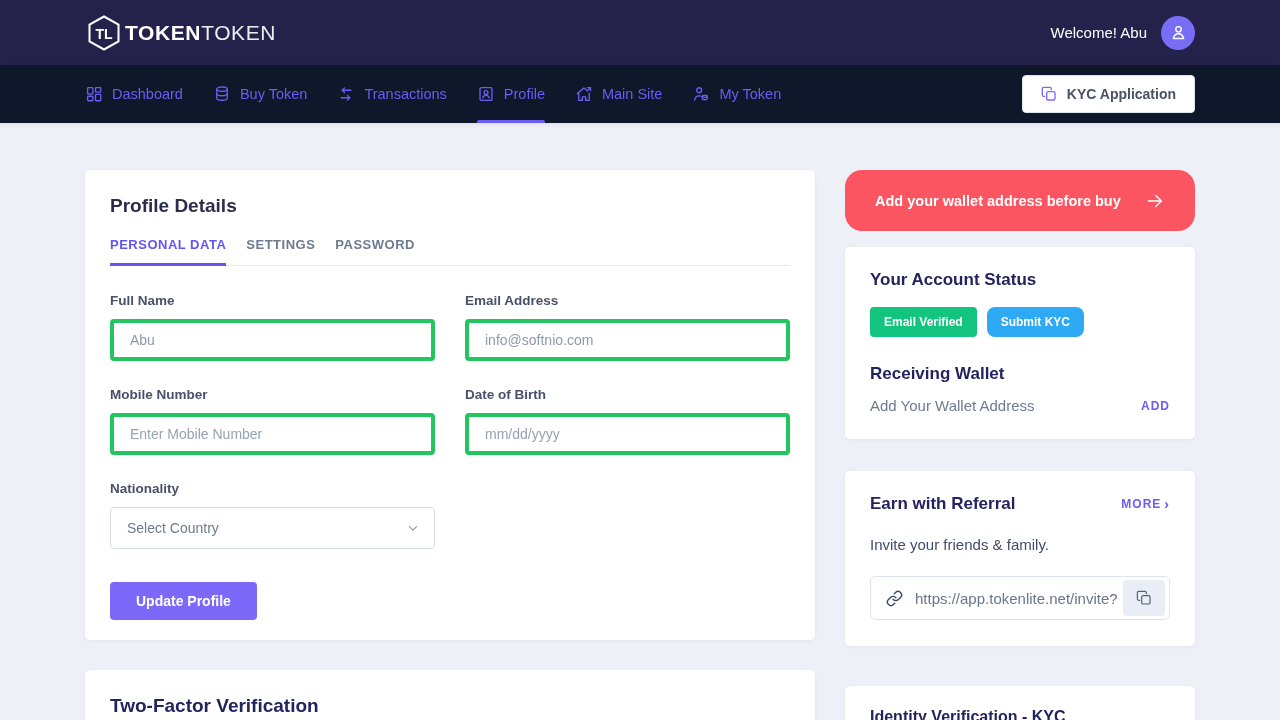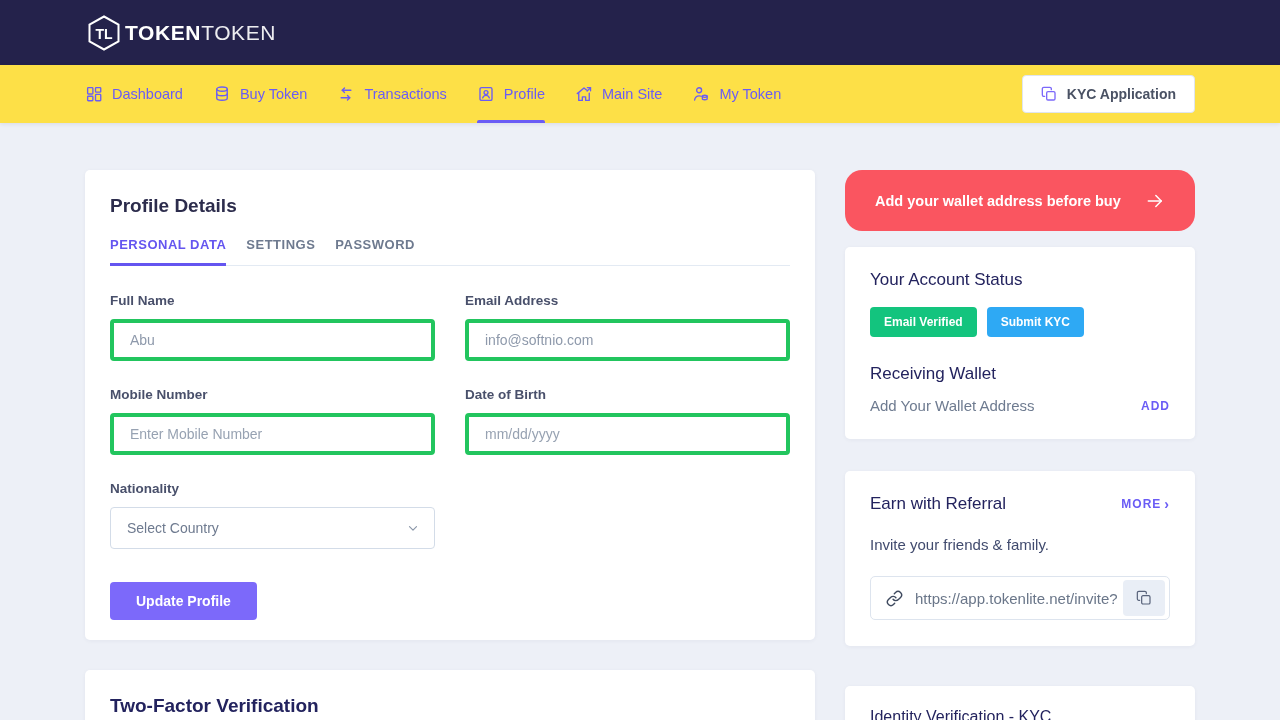--- a/index.html
+++ b/index.html
@@ -12,21 +12,21 @@
   .topbar-inner { height:65px; display:flex; align-items:center; justify-content:space-between; }
   .brand { display:flex; align-items:center; gap:2px; cursor:pointer; }
   .brand-text { font-size:21px; color:#fff; letter-spacing:.6px; }
   .brand-text .b { font-weight:700; }
   .brand-text .l { font-weight:300; opacity:.92; }
   .topbar-right { display:flex; align-items:center; gap:14px; }
   .welcome { color:#fff; font-size:15px; }
   .avatar { width:34px; height:34px; border-radius:50%; background:#7a6df5; display:flex; align-items:center; justify-content:center; color:#fff; cursor:pointer; }
 
   
-  .navbar { background:#fde047; box-shadow:0 1px 4px rgba(30,40,80,.10); position:relative; z-index:2; }
+  .navbar { background:#0f172a; box-shadow:0 1px 4px rgba(30,40,80,.10); position:relative; z-index:2; }
   .navbar-inner { height:58px; display:flex; align-items:center; justify-content:space-between; }
   .nav-links { display:flex; gap:30px; height:58px; }
   .nav-link { display:flex; align-items:center; gap:9px; height:58px; color:#6a5cf5; font-size:14.5px; font-weight:500; text-decoration:none; position:relative; }
   .nav-link .nicon { display:flex; }
   .nav-link.active::after { content:""; position:absolute; left:0; right:0; bottom:0; height:3px; background:#6a5cf5; border-radius:2px 2px 0 0; }
   .kyc-btn { display:flex; align-items:center; gap:10px; height:38px; padding:16px 18px; background:#fff; border:1px solid #dfe5ee; border-radius:4px; font-family:inherit; font-size:14px; font-weight:700; color:#4a5264; cursor:pointer; }
   .kyc-btn .kicon { color:#7c69fa; display:flex; }
 
   
   .main { display:flex; gap:30px; padding-top:47px; align-items:flex-start; }
@@ -50,25 +50,25 @@
   .submit-btn { margin-top:33px; height:38px; padding:0 26px; background:#7c69fa; color:#fff; border:none; border-radius:4px; font-family:inherit; font-size:14px; font-weight:700; cursor:pointer; }
 
   
   .twofactor-card { margin-top:30px; padding:25px; height:160px; }
   .card-h2.navy { color:#23235e; }
 
   
   .alert { height:61px; background:#fa5560; border-radius:17px; display:flex; align-items:center; justify-content:space-between; padding:0 30px; color:#fff; font-size:14.5px; font-weight:700; margin-bottom:16px; cursor:pointer; }
   .alert .aicon { display:flex; }
   .status-card { padding:23px 25px 25px; margin-bottom:32px; }
-  .card-h3 { font-size:17px; font-weight:400; color:#23235e; }
+  .card-h3 { font-size:17px; font-weight:700; color:#23235e; }
   .badges { display:flex; gap:10px; margin-top:17px; }
   .badge { color:#fff; font-size:12px; font-weight:700; padding:8px 14px; border-radius:4px; cursor:pointer; }
   .badge.green { background:#13c47e; }
-  .badge.blue { background:#2ea9f4; }
+  .badge.blue { background:#2ea9f4;border-radius:8px; }
   .rw-title { margin-top:27px; }
   .wallet-row { margin-top:13px; display:flex; align-items:center; justify-content:space-between; }
   .wallet-text { font-size:15px; color:#6e7b90; }
   .mini-link { font-size:12px; font-weight:700; letter-spacing:1px; color:#6a5cf5; text-decoration:none; display:flex; align-items:center; gap:3px; }
 
   .referral-card { padding:23px 25px 25px; margin-bottom:40px; height:175px; }
   .head-row { display:flex; align-items:center; justify-content:space-between; }
   .invite-text { margin-top:22px; font-size:15px; font-weight:500; color:#414b6e; }
   .link-box { margin-top:23px; height:44px; border:1px solid #dde4ee; border-radius:5px; display:flex; align-items:center; padding:0 4px 0 15px; }
   .link-box .licon { display:flex; color:#3f4a5f; flex:none; }
@@ -85,20 +85,31 @@
   <div class="container topbar-inner">
     <div class="brand">
       <span style="display:flex;">
         <svg width="38" height="38" viewBox="0 0 38 38" fill="none" stroke="#fff" stroke-width="2">
           <polygon points="19,2.5 33.5,10.5 33.5,27.5 19,35.5 4.5,27.5 4.5,10.5"></polygon>
           <text x="19" y="24.5" text-anchor="middle" font-size="14" font-weight="bold" fill="#fff" stroke="none" font-family="Liberation Sans, sans-serif">TL</text>
         </svg>
       </span>
       <span class="brand-text"><span class="b">TOKEN</span><span class="l">TOKEN</span></span>
     </div>
+    <div class="topbar-right">
+      <span class="welcome">Welcome! Abu</span>
+      <div class="avatar">
+        <span style="display:flex;">
+          <svg width="19" height="19" viewBox="0 0 24 24" fill="none" stroke="currentColor" stroke-width="1.8" stroke-linecap="round" stroke-linejoin="round">
+            <circle cx="12" cy="8" r="3.4"></circle>
+              <path d="M5.5 19.5c.9-3.9 3.2-5.9 6.5-5.9s5.6 2 6.5 5.9z"></path>
+          </svg>
+        </span>
+      </div>
+    </div>
   </div>
 </header>
 
 <nav class="navbar">
   <div class="container navbar-inner">
     <div class="nav-links">
       <a href="#" class="nav-link">
         <span class="nicon">
           <svg width="18" height="18" viewBox="0 0 24 24" fill="none" stroke="currentColor" stroke-width="1.8" stroke-linejoin="round">
             <rect x="3.5" y="3.5" width="7" height="8.5" rx="1"></rect>

